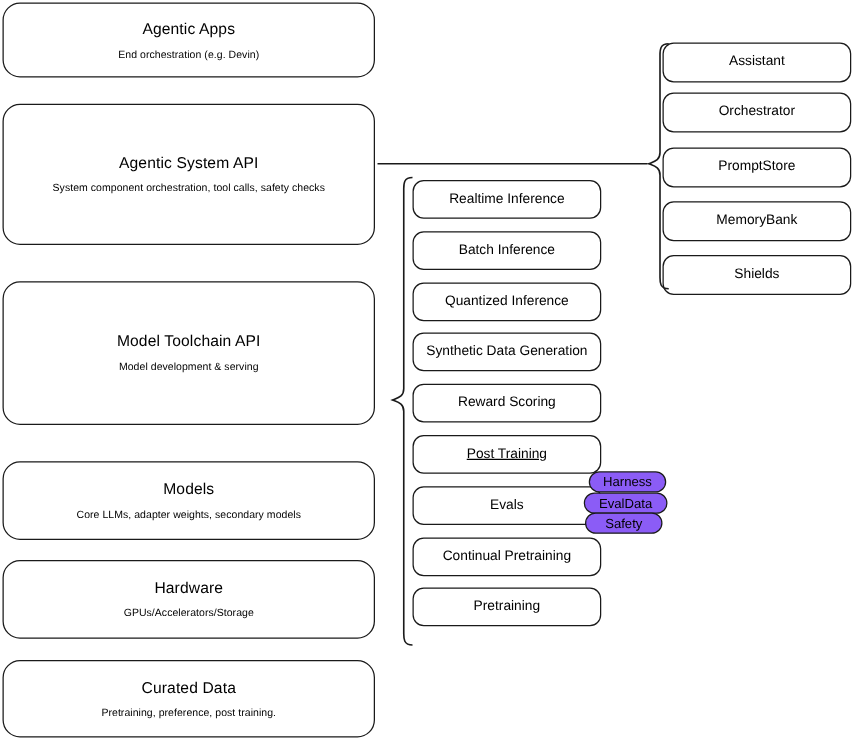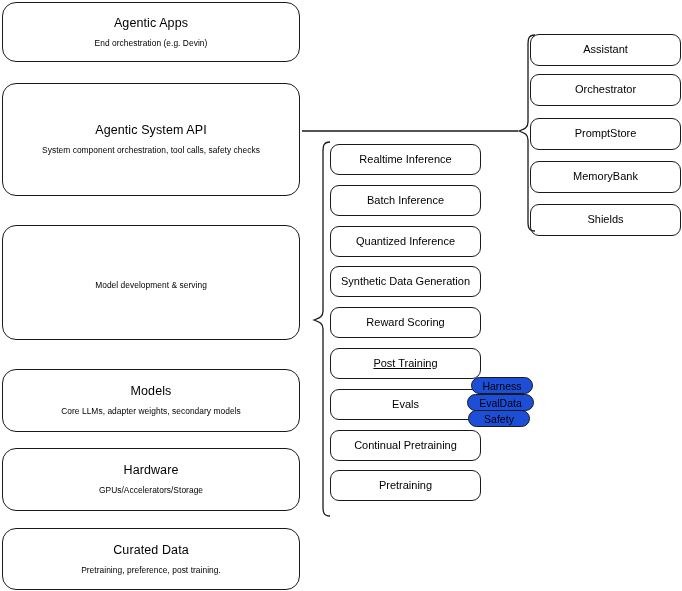--- a/index.html
+++ b/index.html
@@ -63,21 +63,21 @@
     width: 151px;
     height: 32px;
     border-radius: 9px;
     font-size: 11px;
   }
   
   .pill {
     position: absolute;
     box-sizing: border-box;
     border: 1.3px solid #1a1a1a;
-    background: #1d4ed8;
+    background: #8b5cf6;
     border-radius: 999px;
     height: 17px;
     display: flex;
     align-items: center;
     justify-content: center;
     font-size: 10.5px;
     z-index: 6;
   }
   svg.connectors {
     position: absolute;
@@ -119,20 +119,21 @@
     <div class="title">Agentic Apps</div>
     <div class="subtitle">End orchestration (e.g. Devin)</div>
   </div>
 
   <div class="node layer" style="top:83px; height:113px;">
     <div class="title">Agentic System API</div>
     <div class="subtitle">System component orchestration, tool calls, safety checks</div>
   </div>
 
   <div class="node layer" style="top:225px; height:115px;">
+    <div class="title">Model Toolchain API</div>
     <div class="subtitle">Model development &amp; serving</div>
   </div>
 
   <div class="node layer" style="top:369px; height:63px;">
     <div class="title">Models</div>
     <div class="subtitle">Core LLMs, adapter weights, secondary models</div>
   </div>
 
   <div class="node layer" style="top:448px; height:63px;">
     <div class="title">Hardware</div>

